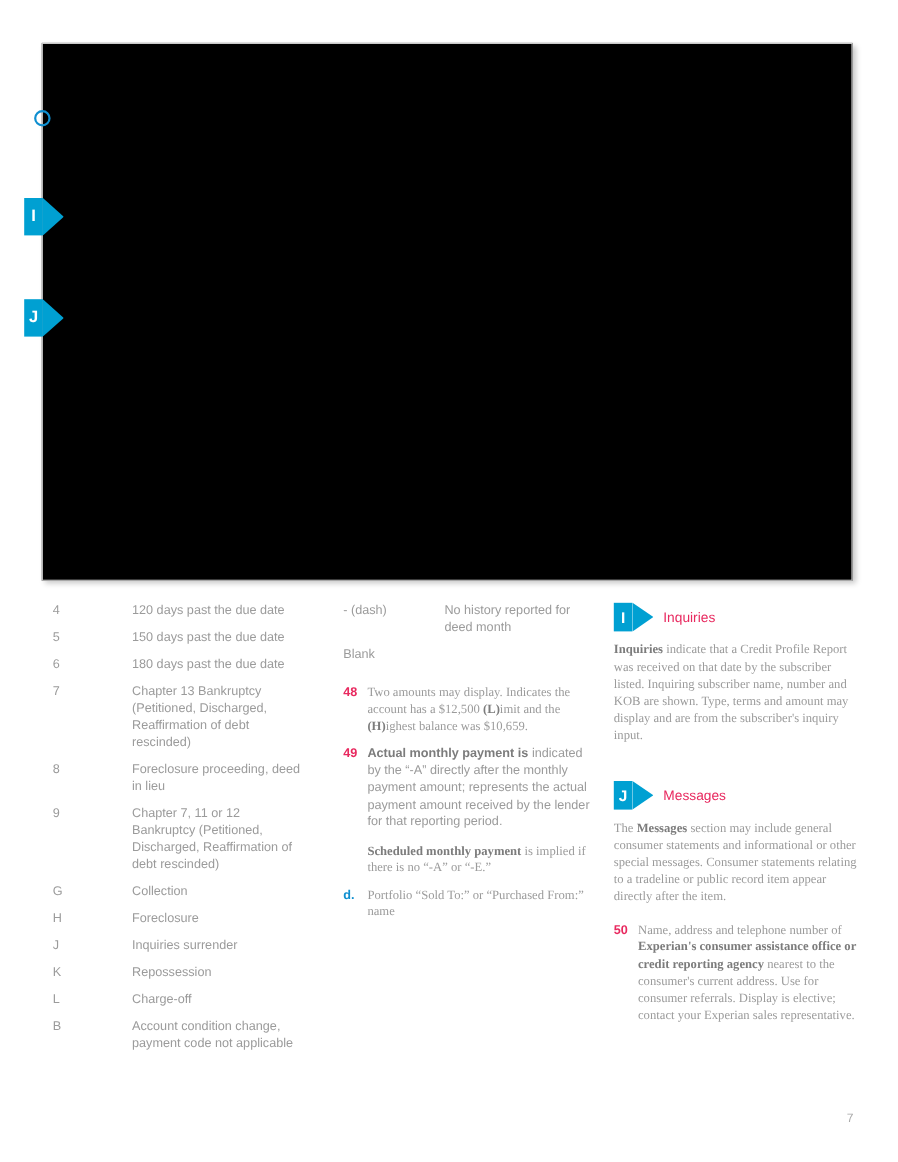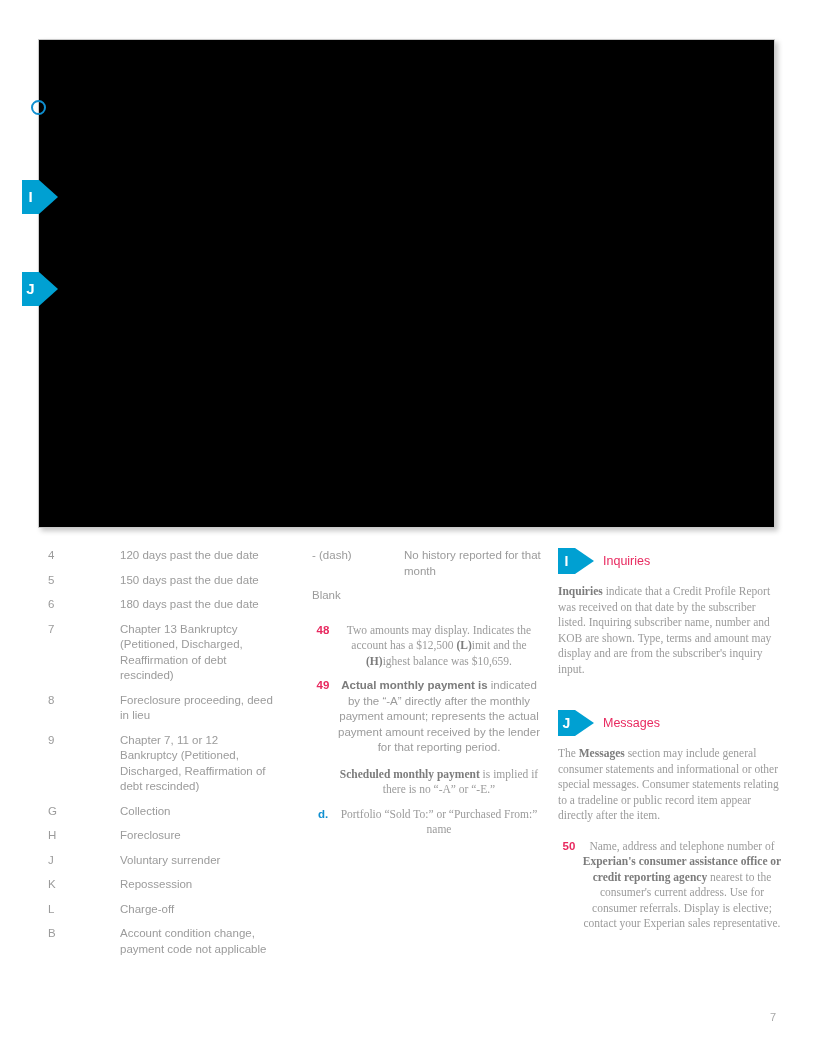--- a/index.html
+++ b/index.html
@@ -94,21 +94,20 @@
     font-size: 11.5px;
     color: #9b9b9b;
     line-height: 15.5px;
     margin-left: 42px;
   }
 
   
   .numbered-item {
     display: flex;
     margin-bottom: 9px;
-    text-align: center;
   }
   .num-badge {
     flex: 0 0 22px;
     font-size: 11.5px;
     font-weight: bold;
     color: #e8295f;
     line-height: 15.5px;
   }
   .num-badge.blue { color: #0f8fd0; }
   .num-body {
@@ -218,42 +217,42 @@
     <div class="code-row">
       <div class="code-key">G</div>
       <div class="code-desc">Collection</div>
     </div>
     <div class="code-row">
       <div class="code-key">H</div>
       <div class="code-desc">Foreclosure</div>
     </div>
     <div class="code-row">
       <div class="code-key">J</div>
-      <div class="code-desc">Voluntary surrender</div>
+      <div class="code-desc">Inquiries surrender</div>
     </div>
     <div class="code-row">
       <div class="code-key">K</div>
       <div class="code-desc">Repossession</div>
     </div>
     <div class="code-row">
       <div class="code-key">L</div>
       <div class="code-desc">Charge-off</div>
     </div>
     <div class="code-row">
       <div class="code-key">B</div>
       <div class="code-desc">Account condition change, payment code not applicable</div>
     </div>
 
   </div>
 
   <div class="legend-col" id="col-mid">
 
     <div class="code-row">
       <div class="code-key">- (dash)</div>
-      <div class="code-desc">No history reported for that month</div>
+      <div class="code-desc">No history reported for deed month</div>
     </div>
     <div class="code-row">
       <div class="code-key">Blank</div>
     </div>
 
     <div class="spacer-10"></div>
 
     <div class="numbered-item">
       <div class="num-badge">48</div>
       <div class="num-body">

